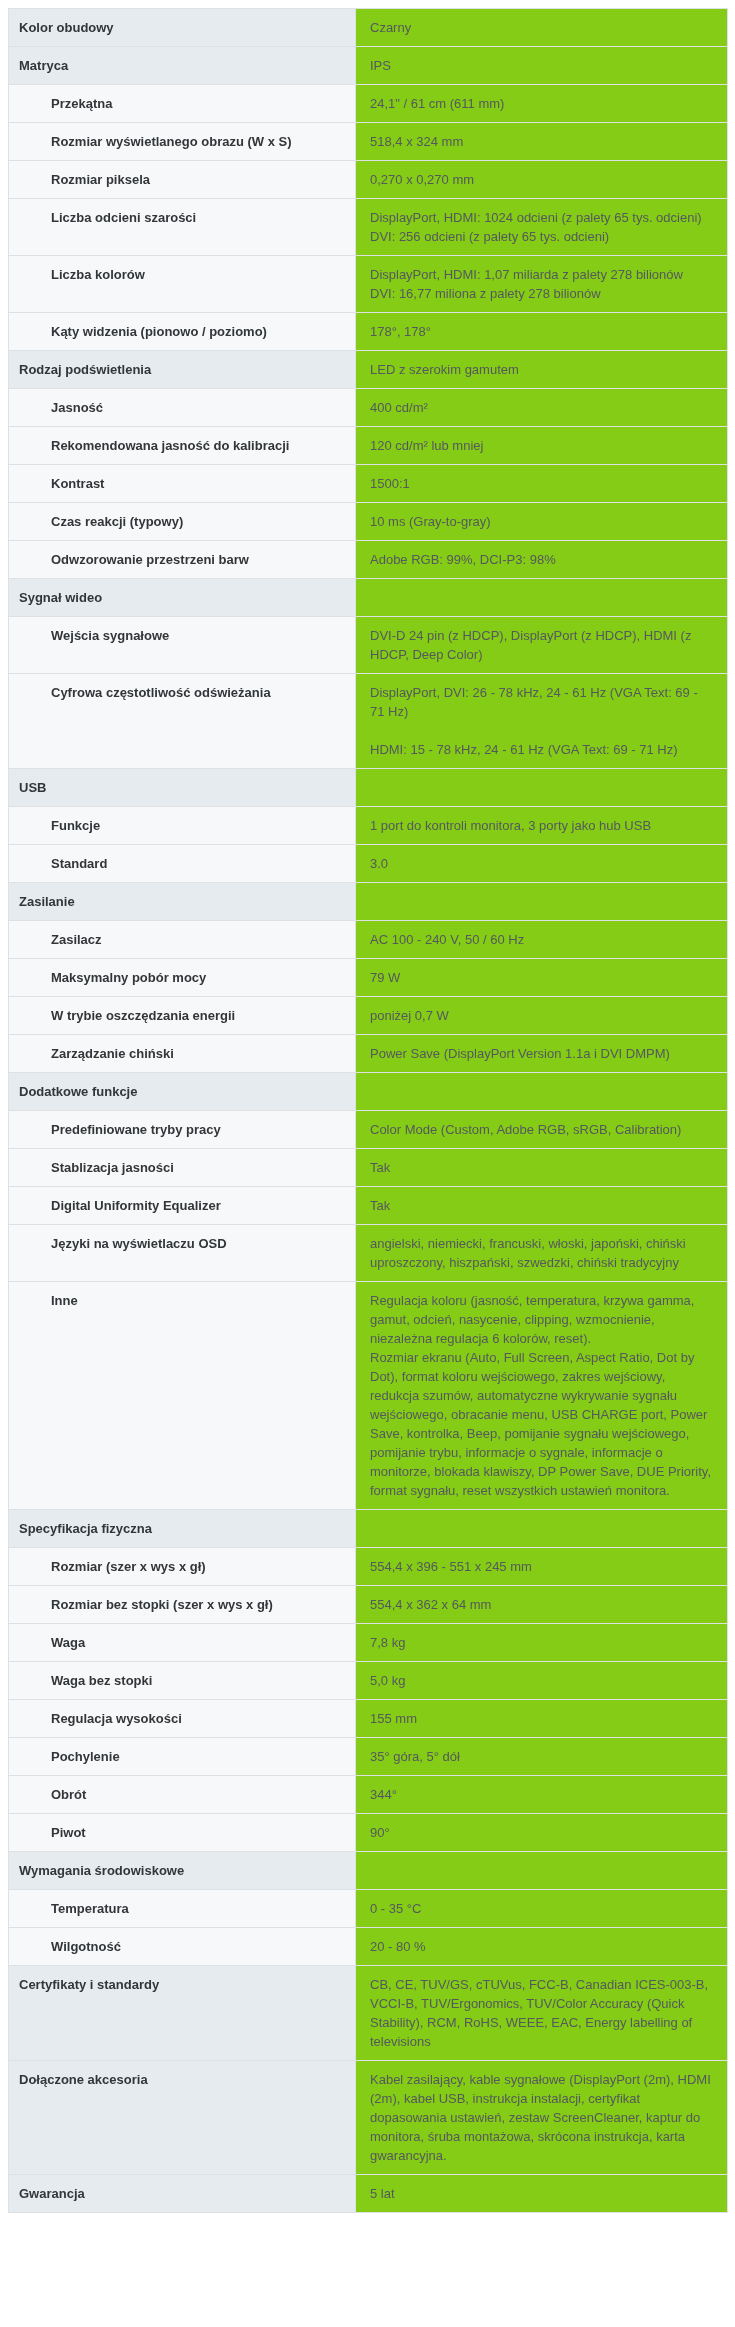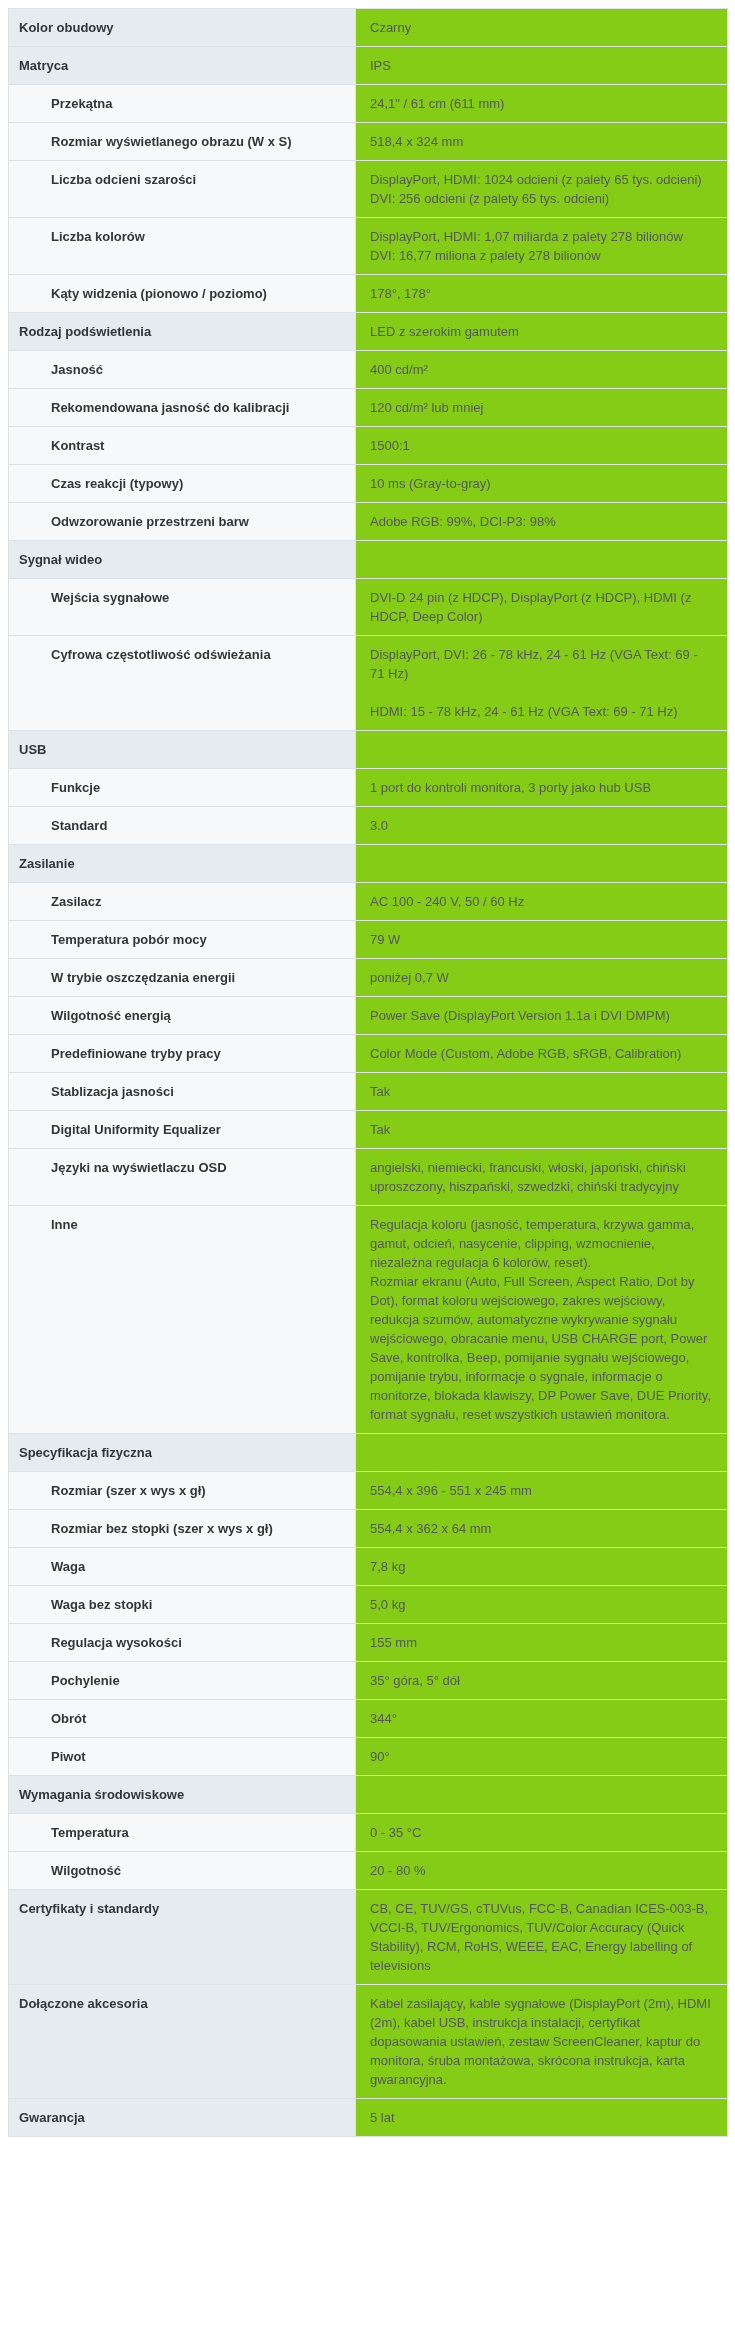--- a/index.html
+++ b/index.html
@@ -69,20 +69,24 @@
   </tr>
         <tr class="spec-row sub-row">
     <td class="label-cell">Przekątna</td>
     <td class="value-cell">24,1" / 61 cm (611 mm)</td>
   </tr>
         <tr class="spec-row sub-row">
     <td class="label-cell">Rozmiar wyświetlanego obrazu (W x S)</td>
     <td class="value-cell">518,4 x 324 mm</td>
   </tr>
         <tr class="spec-row sub-row">
+    <td class="label-cell">Rozmiar piksela</td>
+    <td class="value-cell">0,270 x 0,270 mm</td>
+  </tr>
+        <tr class="spec-row sub-row">
     <td class="label-cell">Liczba odcieni szarości</td>
     <td class="value-cell">DisplayPort, HDMI: 1024 odcieni (z palety 65 tys. odcieni)
 DVI: 256 odcieni (z palety 65 tys. odcieni)</td>
   </tr>
         <tr class="spec-row sub-row">
     <td class="label-cell">Liczba kolorów</td>
     <td class="value-cell">DisplayPort, HDMI: 1,07 miliarda z palety 278 bilionów
 DVI: 16,77 miliona z palety 278 bilionów</td>
   </tr>
         <tr class="spec-row sub-row">
@@ -141,30 +145,34 @@
   </tr>
         <tr class="spec-row section-row">
     <td class="label-cell">Zasilanie</td>
     <td class="value-cell"></td>
   </tr>
         <tr class="spec-row sub-row">
     <td class="label-cell">Zasilacz</td>
     <td class="value-cell">AC 100 - 240 V, 50 / 60 Hz</td>
   </tr>
         <tr class="spec-row sub-row">
-    <td class="label-cell">Temperatura pobór mocy</td>
+    <td class="label-cell">Maksymalny pobór mocy</td>
     <td class="value-cell">79 W</td>
   </tr>
         <tr class="spec-row sub-row">
     <td class="label-cell">W trybie oszczędzania energii</td>
     <td class="value-cell">poniżej 0,7 W</td>
   </tr>
         <tr class="spec-row sub-row">
-    <td class="label-cell">Wilgotność energią</td>
+    <td class="label-cell">Zarządzanie chiński</td>
     <td class="value-cell">Power Save (DisplayPort Version 1.1a i DVI DMPM)</td>
+  </tr>
+        <tr class="spec-row section-row">
+    <td class="label-cell">Dodatkowe funkcje</td>
+    <td class="value-cell"></td>
   </tr>
         <tr class="spec-row sub-row">
     <td class="label-cell">Predefiniowane tryby pracy</td>
     <td class="value-cell">Color Mode (Custom, Adobe RGB, sRGB, Calibration)</td>
   </tr>
         <tr class="spec-row sub-row">
     <td class="label-cell">Stablizacja jasności</td>
     <td class="value-cell">Tak</td>
   </tr>
         <tr class="spec-row sub-row">

